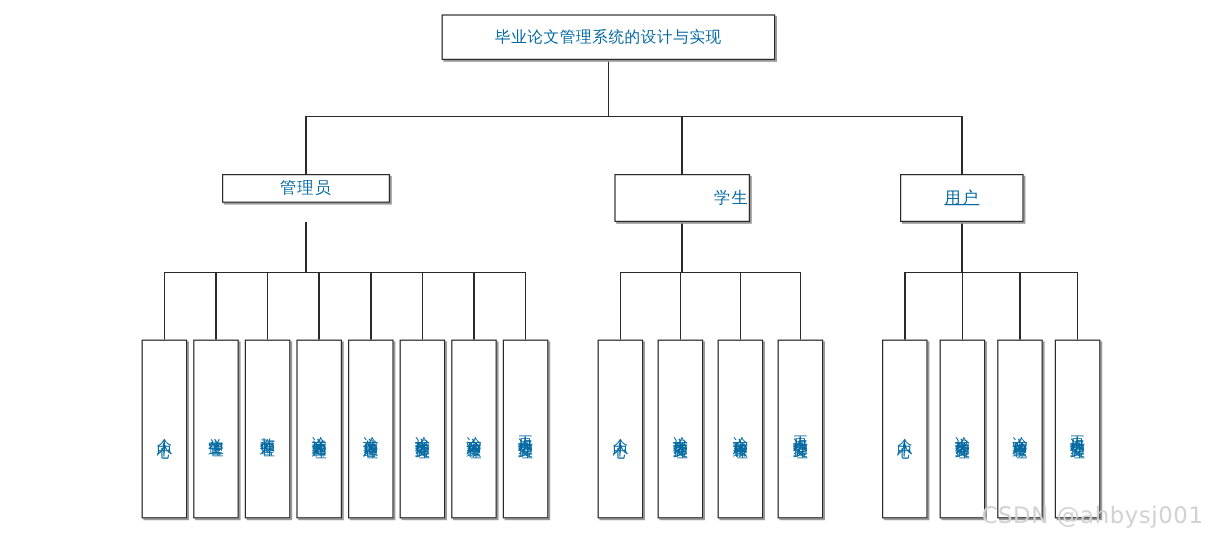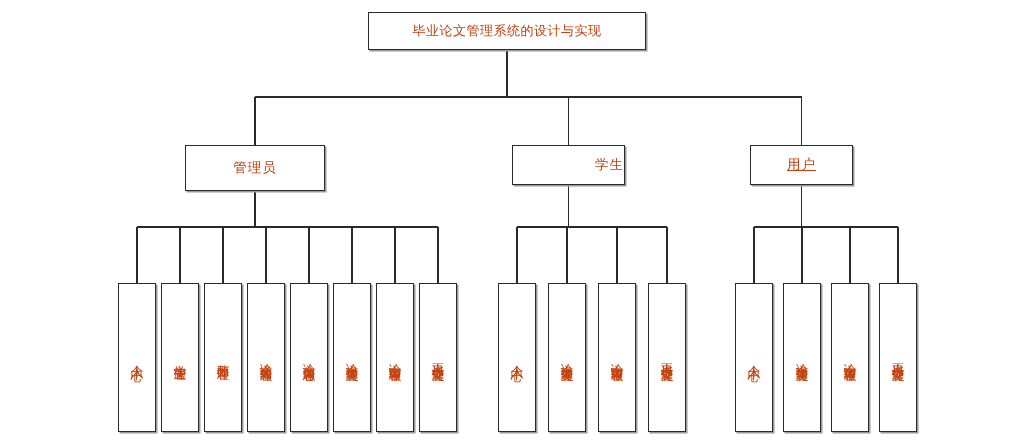--- a/index.html
+++ b/index.html
@@ -25,21 +25,21 @@
   }
   .node {
     position: absolute;
     box-sizing: border-box;
     background: #ffffff;
     border: 1px solid #2a2a2a;
     box-shadow: 1.5px 1.5px 0 0 #9a9a9a;
     display: flex;
     align-items: center;
     justify-content: center;
-    color: #c2410c;
+    color: #0369a1;
     z-index: 2;
   }
   .node.root {
     font-size: 13px;
     letter-spacing: 0.5px;
   }
   .node.mid {
     font-size: 13.5px;
     letter-spacing: 1px;
   }
@@ -102,21 +102,21 @@
         <line x1="850" y1="227" x2="850" y2="283"></line>
         <line x1="898" y1="227" x2="898" y2="283"></line>
       </g>
   </svg>
 
   <div class="node root" style="left: 368px; top: 12px; width: 278px; height: 38px;">
     <span>毕业论文管理系统的设计与实现</span>
   </div>
 
   <div id="branch-layer">
-      <div class="node mid" style="left: 185px; top: 145px; width: 140px; height: 46px;">
+      <div class="node mid" style="left: 185px; top: 145px; width: 140px; height: 24px;">
         <span>管理员</span>
       </div>
       <div class="node leaf" style="left: 118px; top: 283px; width: 38px; height: 149px;">
         <span class="leaf-text">个人中心</span>
       </div>
       <div class="node leaf" style="left: 161px; top: 283px; width: 38px; height: 149px;">
         <span class="leaf-text">学生管理</span>
       </div>
       <div class="node leaf" style="left: 204px; top: 283px; width: 38px; height: 149px;">
         <span class="leaf-text">教师管理</span>
@@ -161,13 +161,14 @@
         <span class="leaf-text">论文提交管理</span>
       </div>
       <div class="node leaf" style="left: 831px; top: 283px; width: 38px; height: 149px;">
         <span class="leaf-text">论文审核管理</span>
       </div>
       <div class="node leaf" style="left: 879px; top: 283px; width: 38px; height: 149px;">
         <span class="leaf-text">再次提交管理</span>
       </div>
     </div>
 
+  <div class="watermark">CSDN @ahbysj001</div>
 </div>
 
 </body></html>

